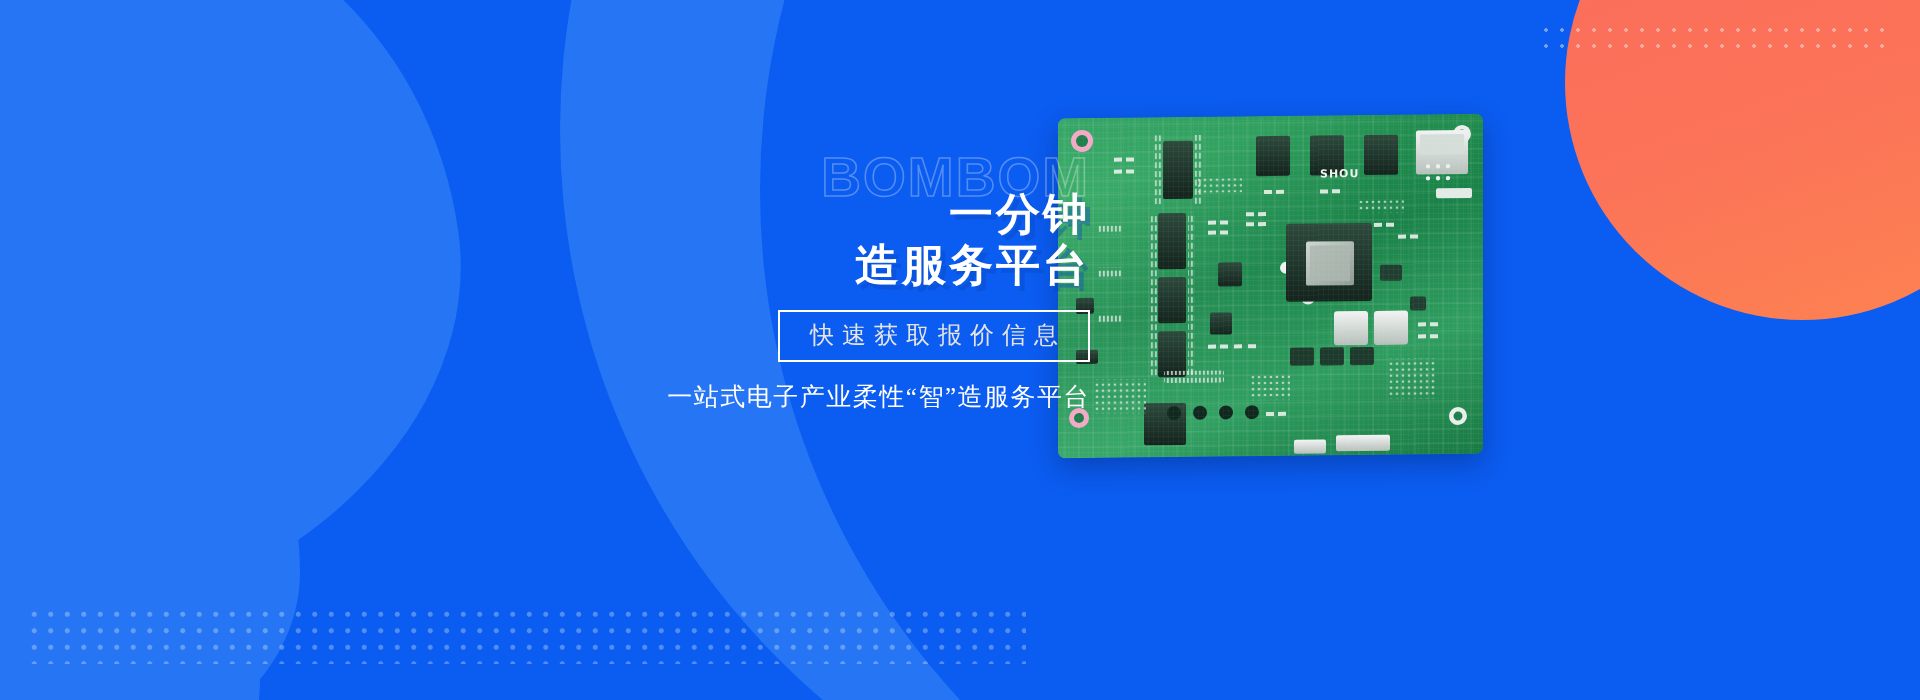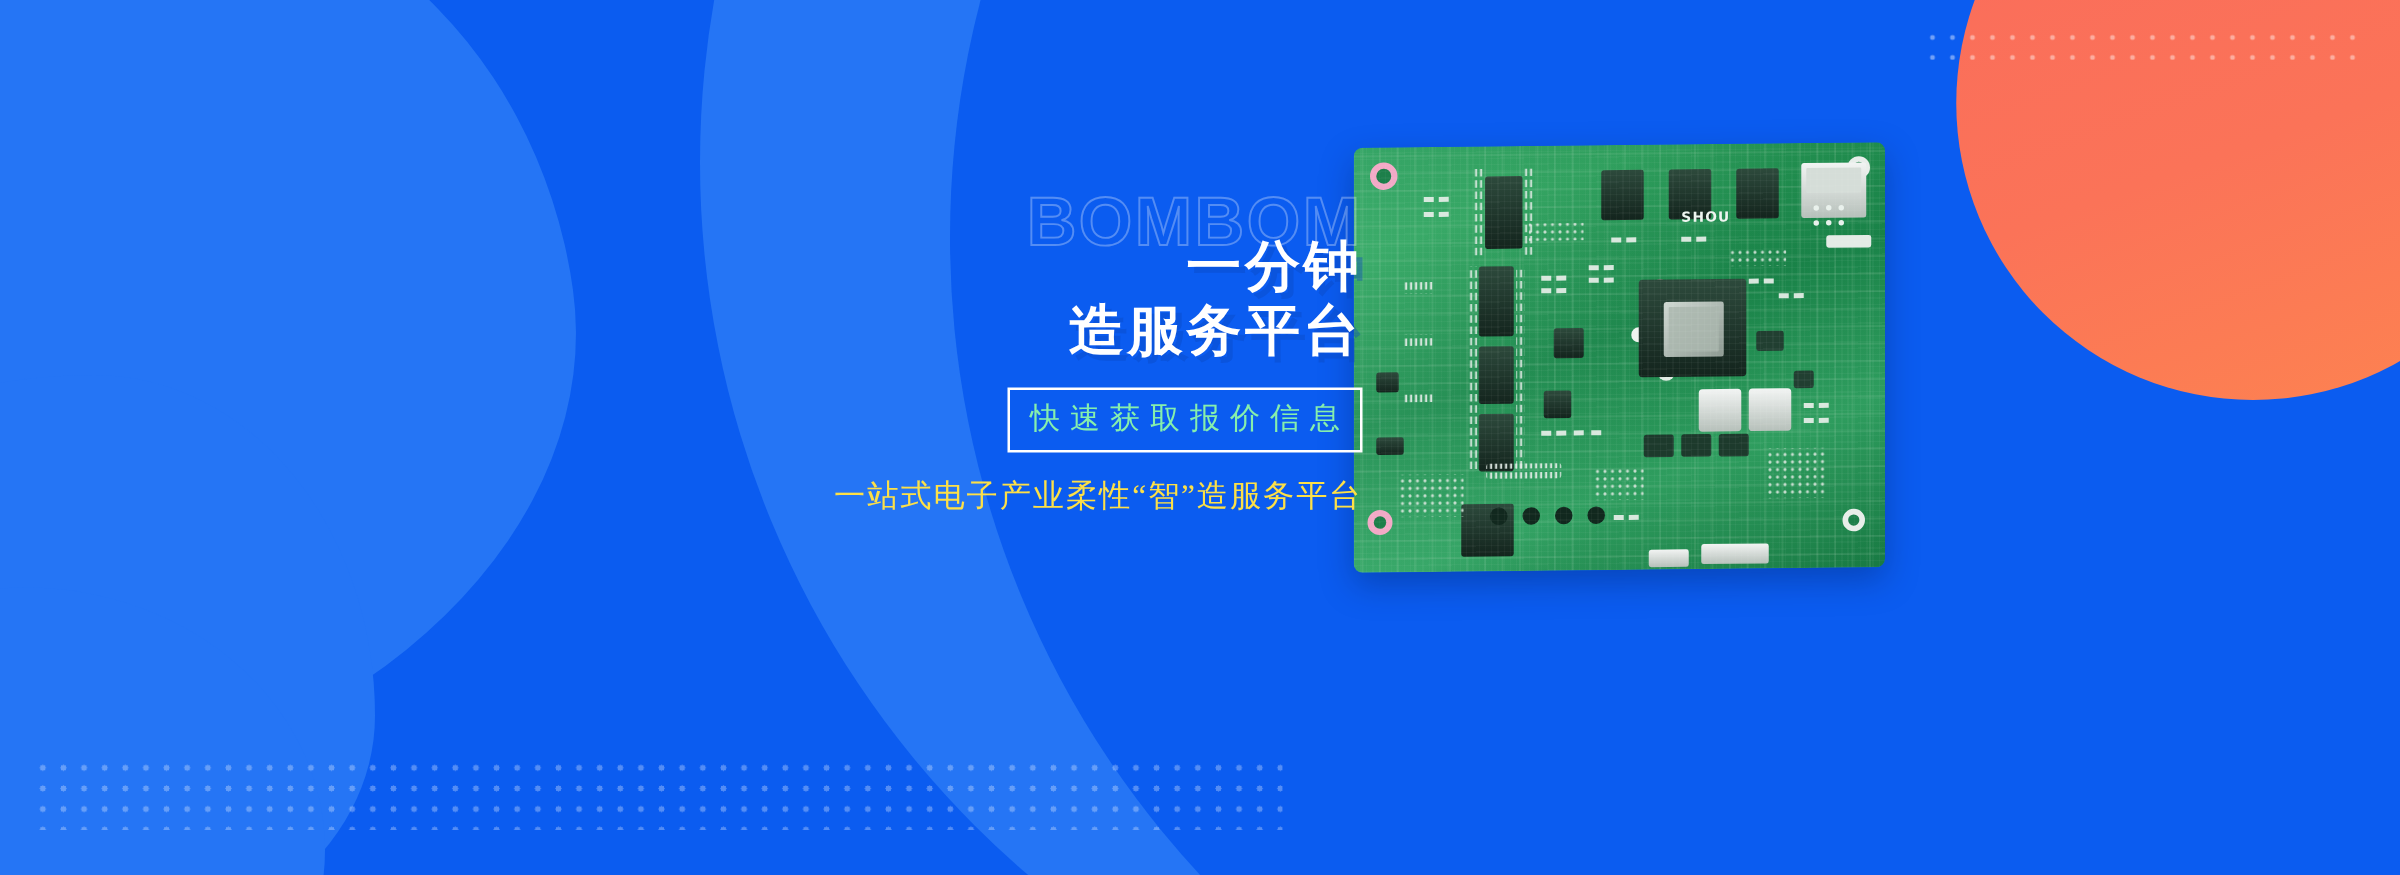--- a/index.html
+++ b/index.html
@@ -118,46 +118,46 @@
     line-height:1.02;
     letter-spacing:3px;
     white-space:nowrap;
     text-shadow:5px 5px 0 rgba(10,70,190,.38);
   }
   .headline .line2 { display:block; margin-top:6px; }
 
   .cta {
     display:inline-block;
     margin-top:22px;
-    padding:8px 16px 10px;
+    padding:8px 30px 10px;
     border:2px solid #ffffff;
     font-size:24px;
     letter-spacing:8px;
     font-weight:400;
     line-height:1.25;
     white-space:nowrap;
     background:transparent;
-    color:#86efac;
+    color:#e5e5e5;
     cursor:pointer;
   }
   .cta span { margin-right:-8px; display:inline-block; }
 
   .tagline {
     margin-top:18px;
     font-family:"Liberation Serif", serif;
     font-size:25px;
     letter-spacing:1.5px;
     white-space:nowrap;
-    color:#fde047;
+    color:#ffffff;
   }
 
   
   .board-wrap {
     position:absolute;
-    left:1083px; top:116px;
+    left:1058px; top:116px;
     width:425px; height:340px;
   }
   .board {
     position:absolute; inset:0;
     border-radius:7px;
     background:
       linear-gradient(118deg, rgba(255,255,255,.10) 0%, rgba(0,0,0,.12) 60%),
       linear-gradient(160deg,#1f9b55 0%,#2aa85e 18%,#1d9452 46%,#35b36c 72%,#1b8a4c 100%);
     box-shadow:0 10px 26px rgba(0,30,90,.35);
     overflow:hidden;

